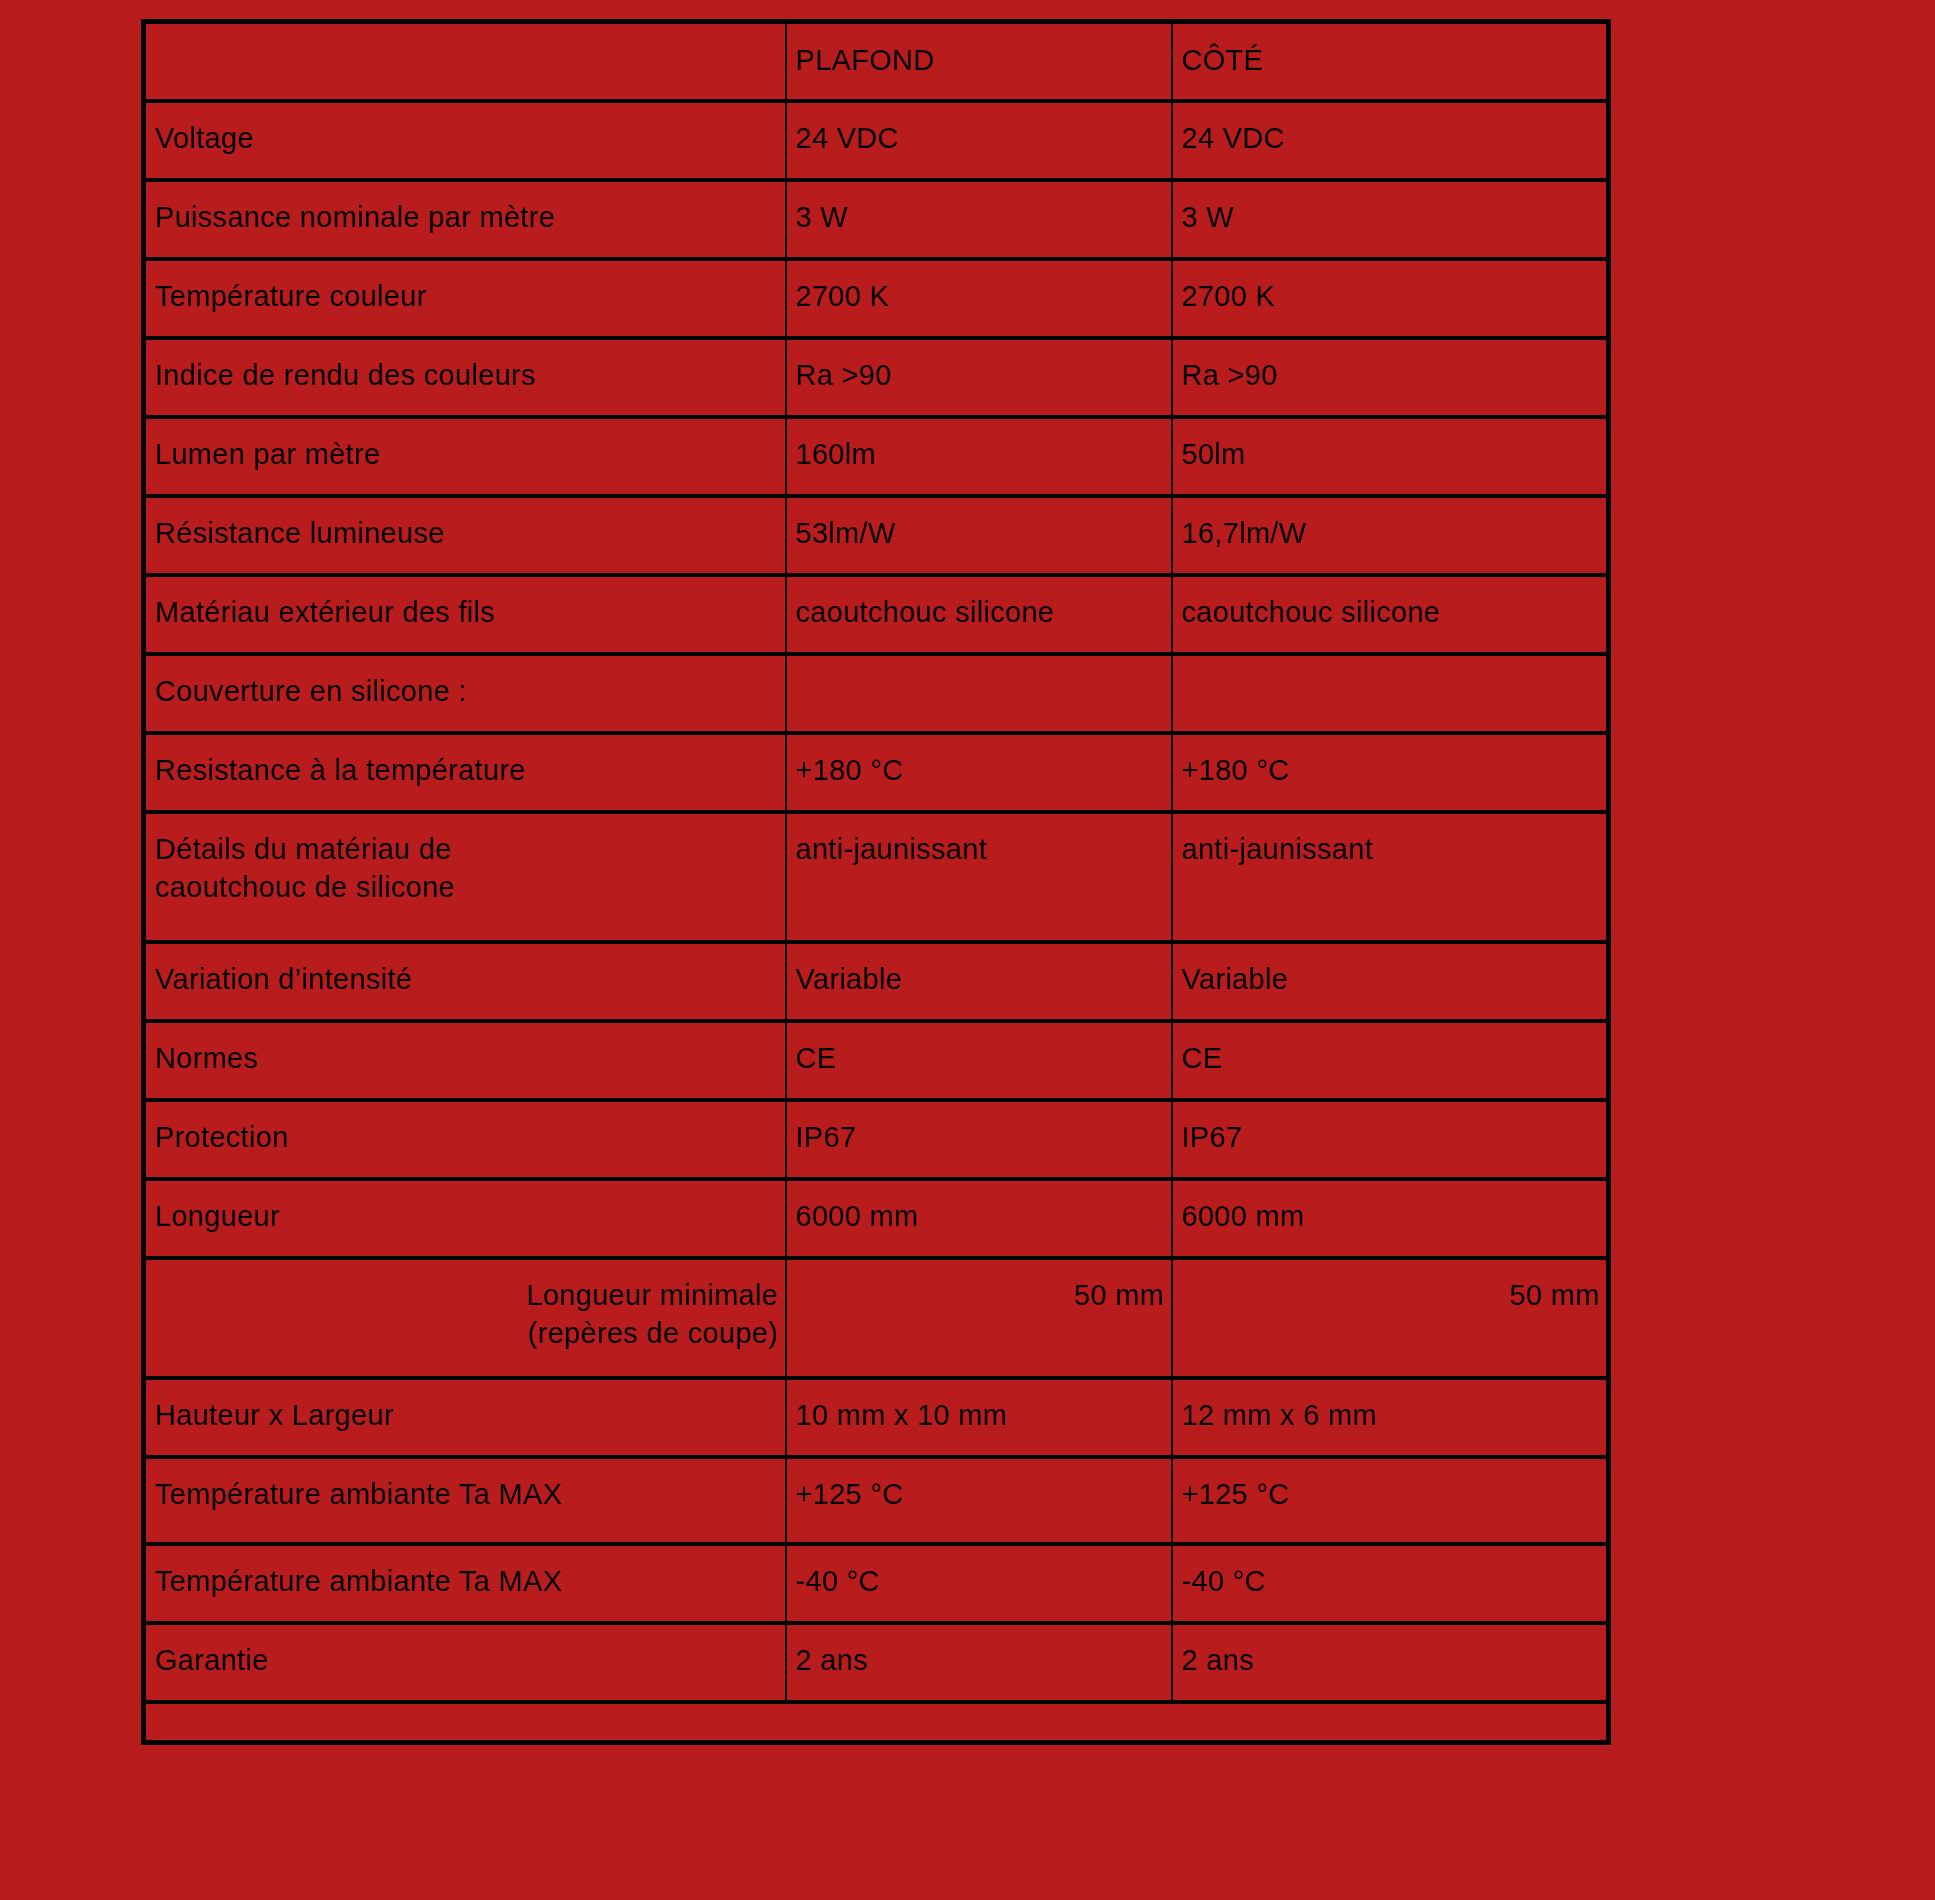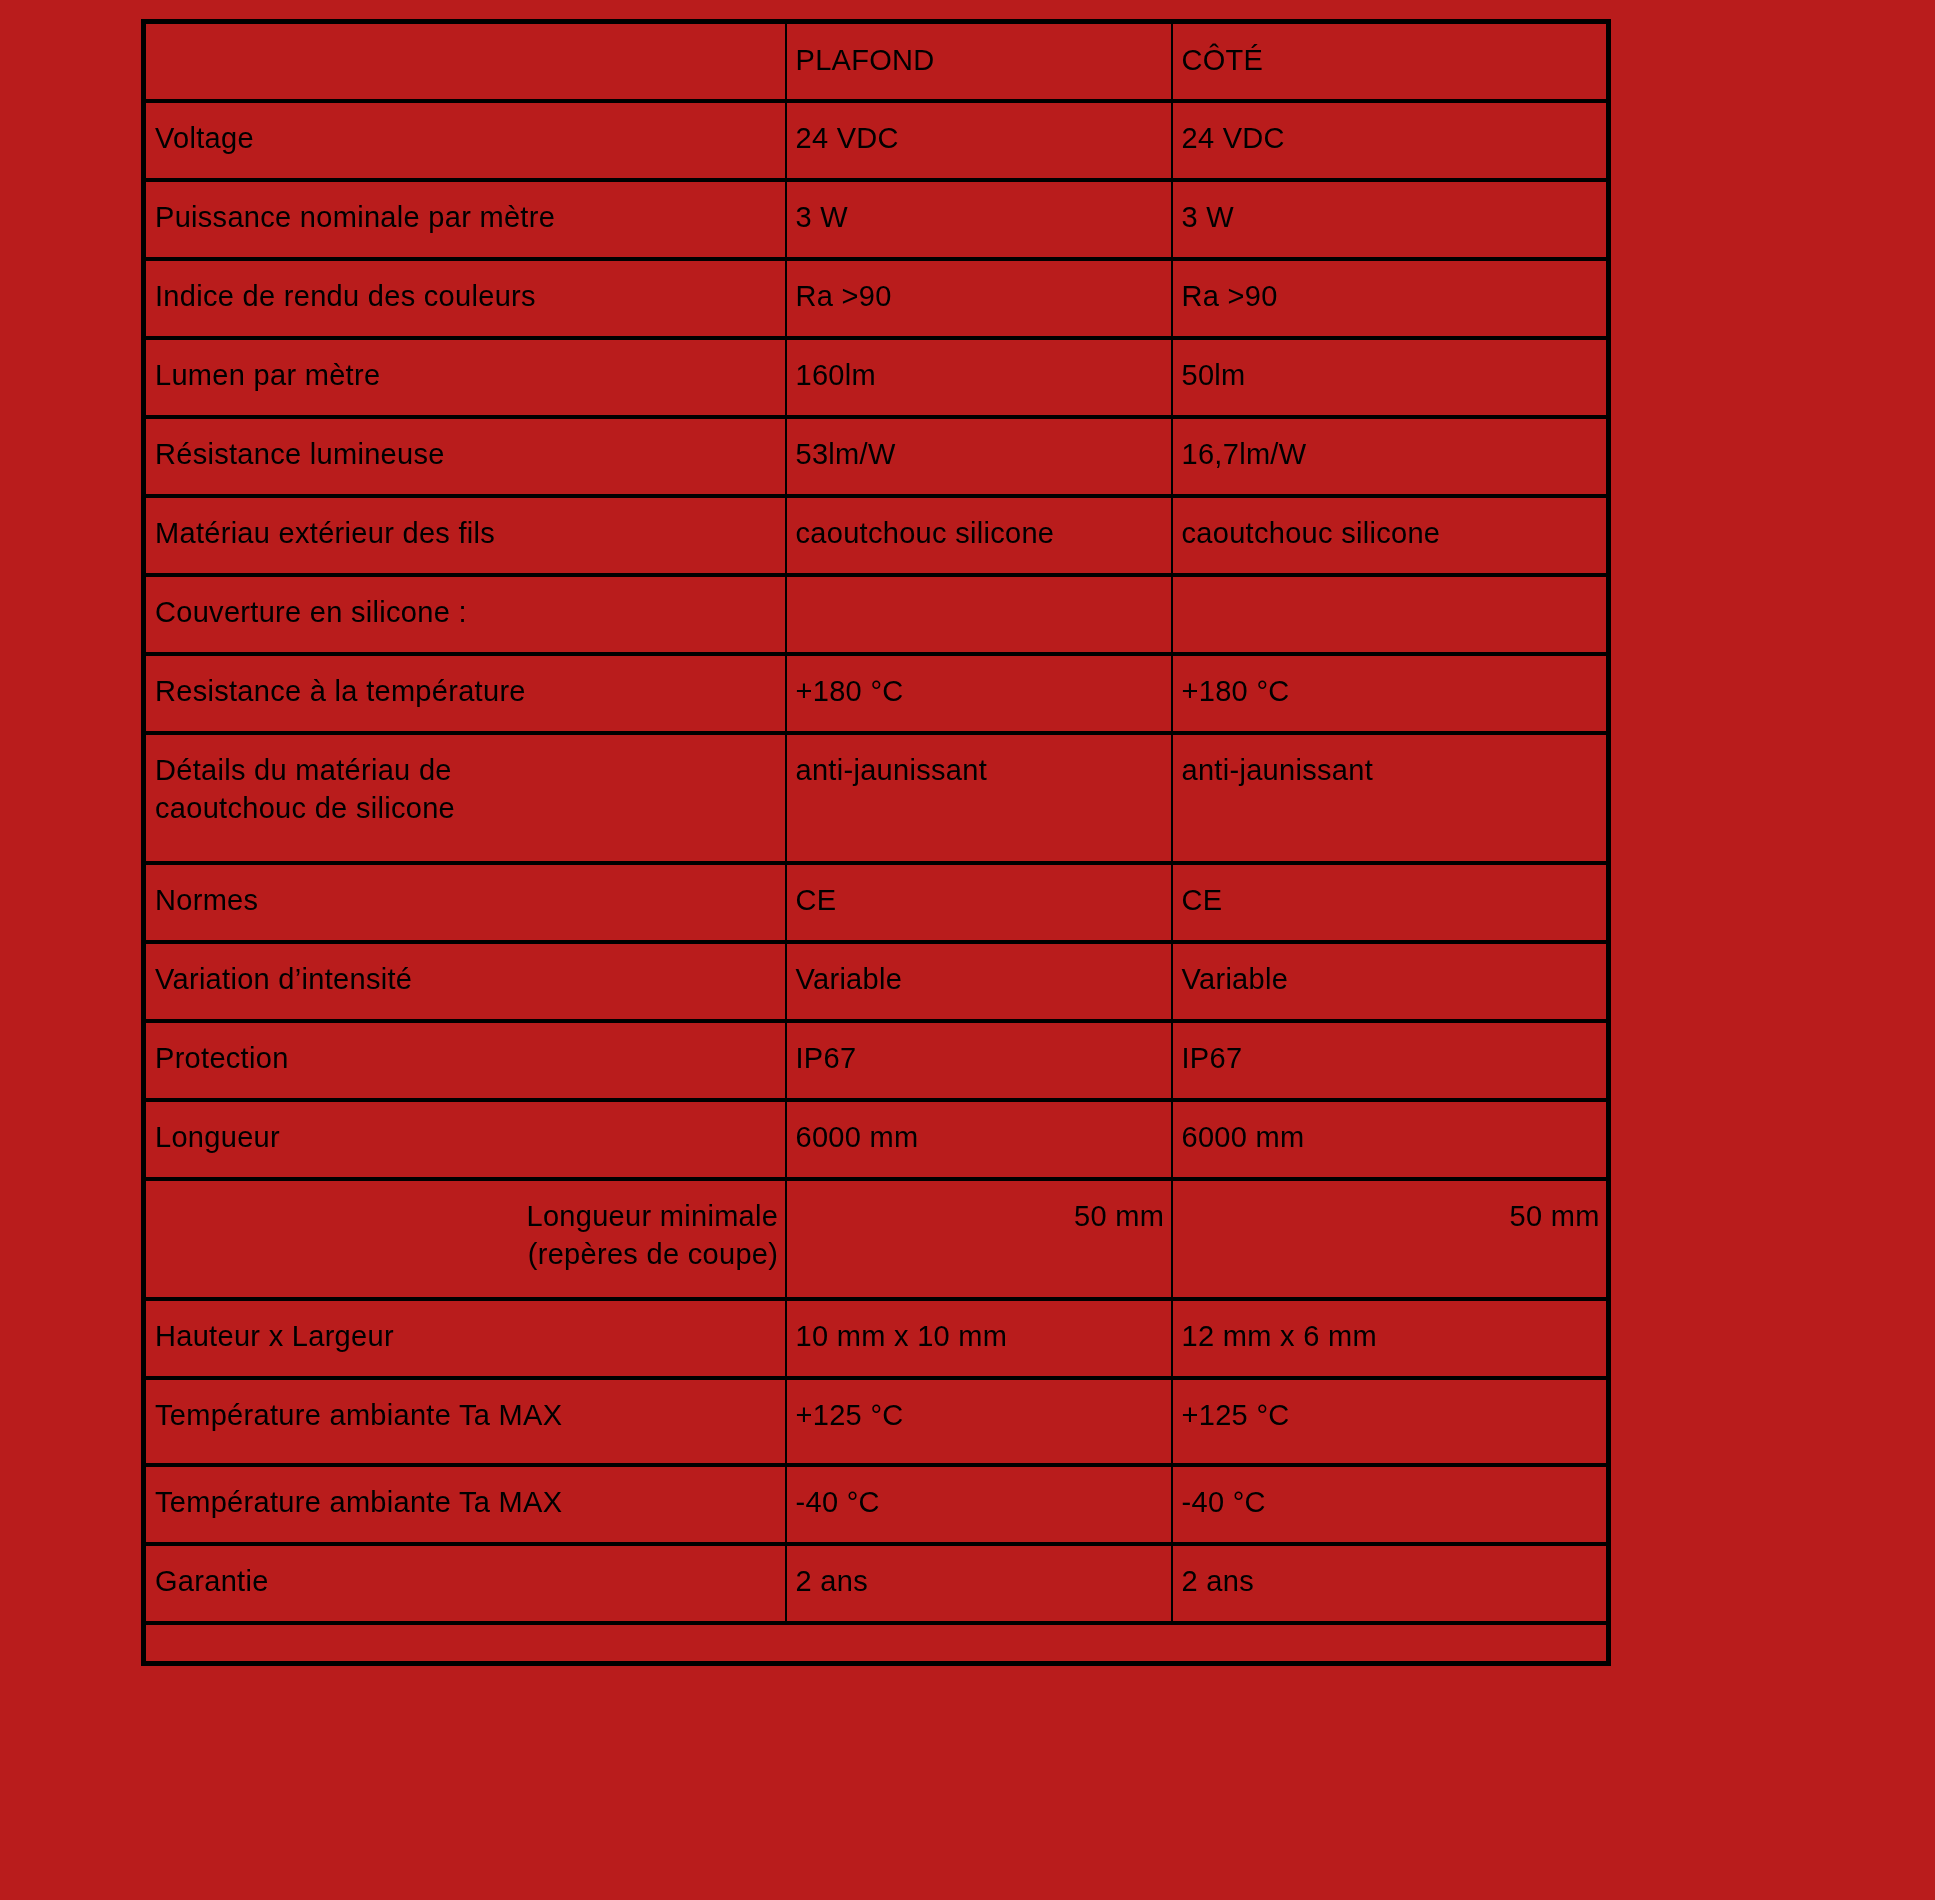--- a/index.html
+++ b/index.html
@@ -67,20 +67,25 @@
         <td>Voltage</td>
         <td>24 VDC</td>
         <td>24 VDC</td>
       </tr>
       <tr class="h-std">
         <td>Puissance nominale par mètre</td>
         <td>3 W</td>
         <td>3 W</td>
       </tr>
       <tr class="h-std">
+        <td>Température couleur</td>
+        <td>2700 K</td>
+        <td>2700 K</td>
+      </tr>
+      <tr class="h-std">
         <td>Indice de rendu des couleurs</td>
         <td>Ra &gt;90</td>
         <td>Ra &gt;90</td>
       </tr>
       <tr class="h-std">
         <td>Lumen par mètre</td>
         <td>160lm</td>
         <td>50lm</td>
       </tr>
       <tr class="h-std">
@@ -103,28 +108,28 @@
         <td>+180 °C</td>
         <td>+180 °C</td>
       </tr>
       <tr class="h-d">
         <td>Détails du matériau de
 caoutchouc de silicone</td>
         <td>anti-jaunissant</td>
         <td>anti-jaunissant</td>
       </tr>
       <tr class="h-std">
+        <td>Variation d’intensité</td>
+        <td>Variable</td>
+        <td>Variable</td>
+      </tr>
+      <tr class="h-std">
         <td>Normes</td>
         <td>CE</td>
         <td>CE</td>
-      </tr>
-      <tr class="h-std">
-        <td>Variation d’intensité</td>
-        <td>Variable</td>
-        <td>Variable</td>
       </tr>
       <tr class="h-std">
         <td>Protection</td>
         <td>IP67</td>
         <td>IP67</td>
       </tr>
       <tr class="h-std">
         <td>Longueur</td>
         <td>6000 mm</td>
         <td>6000 mm</td>

